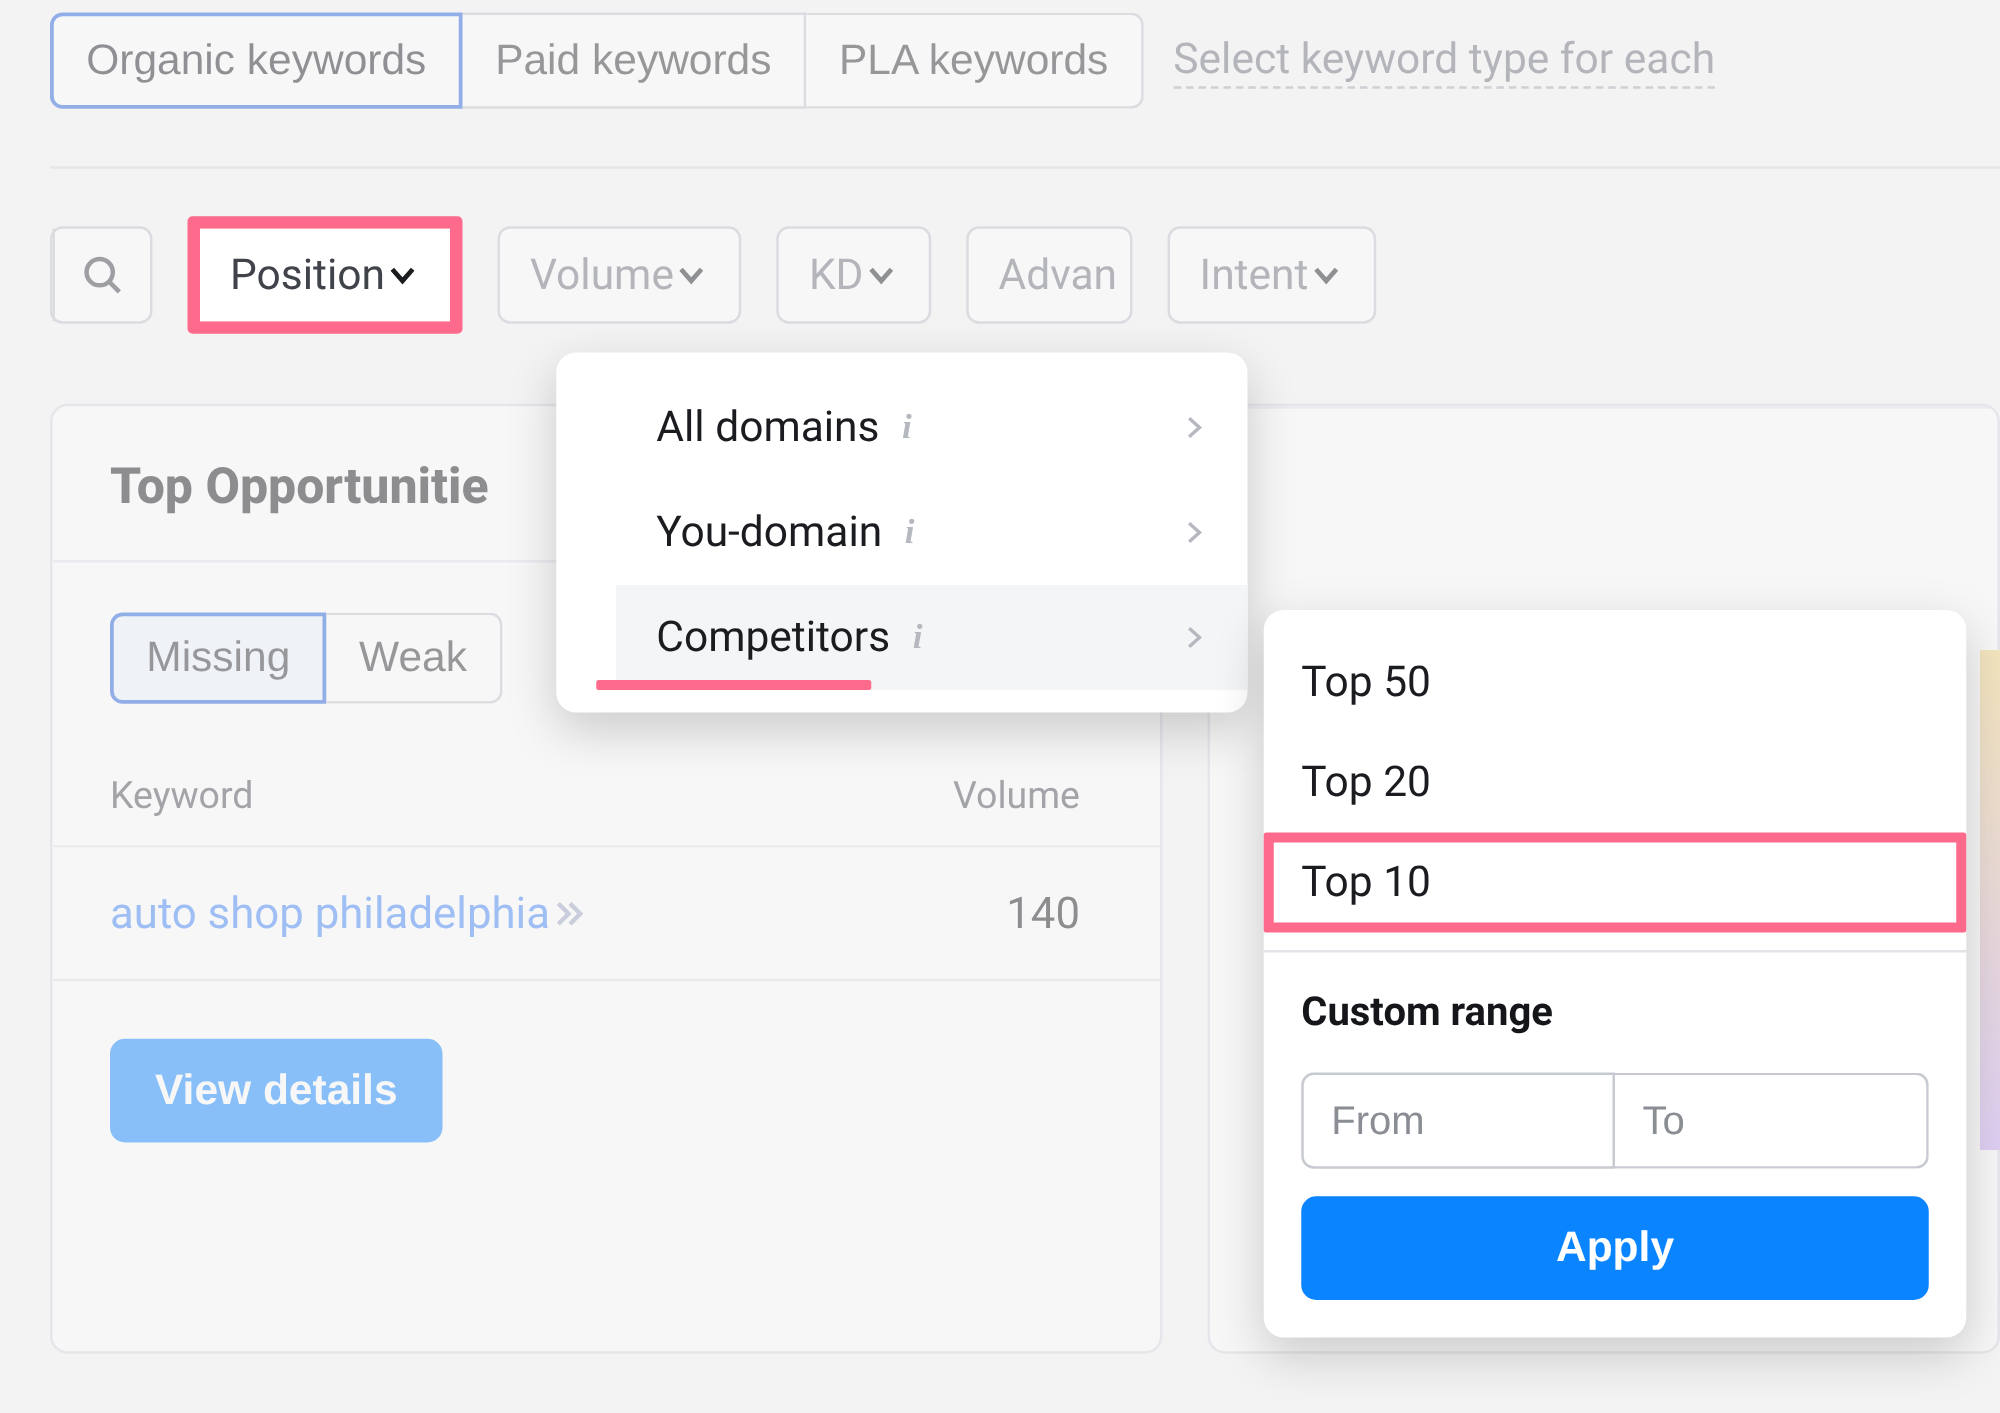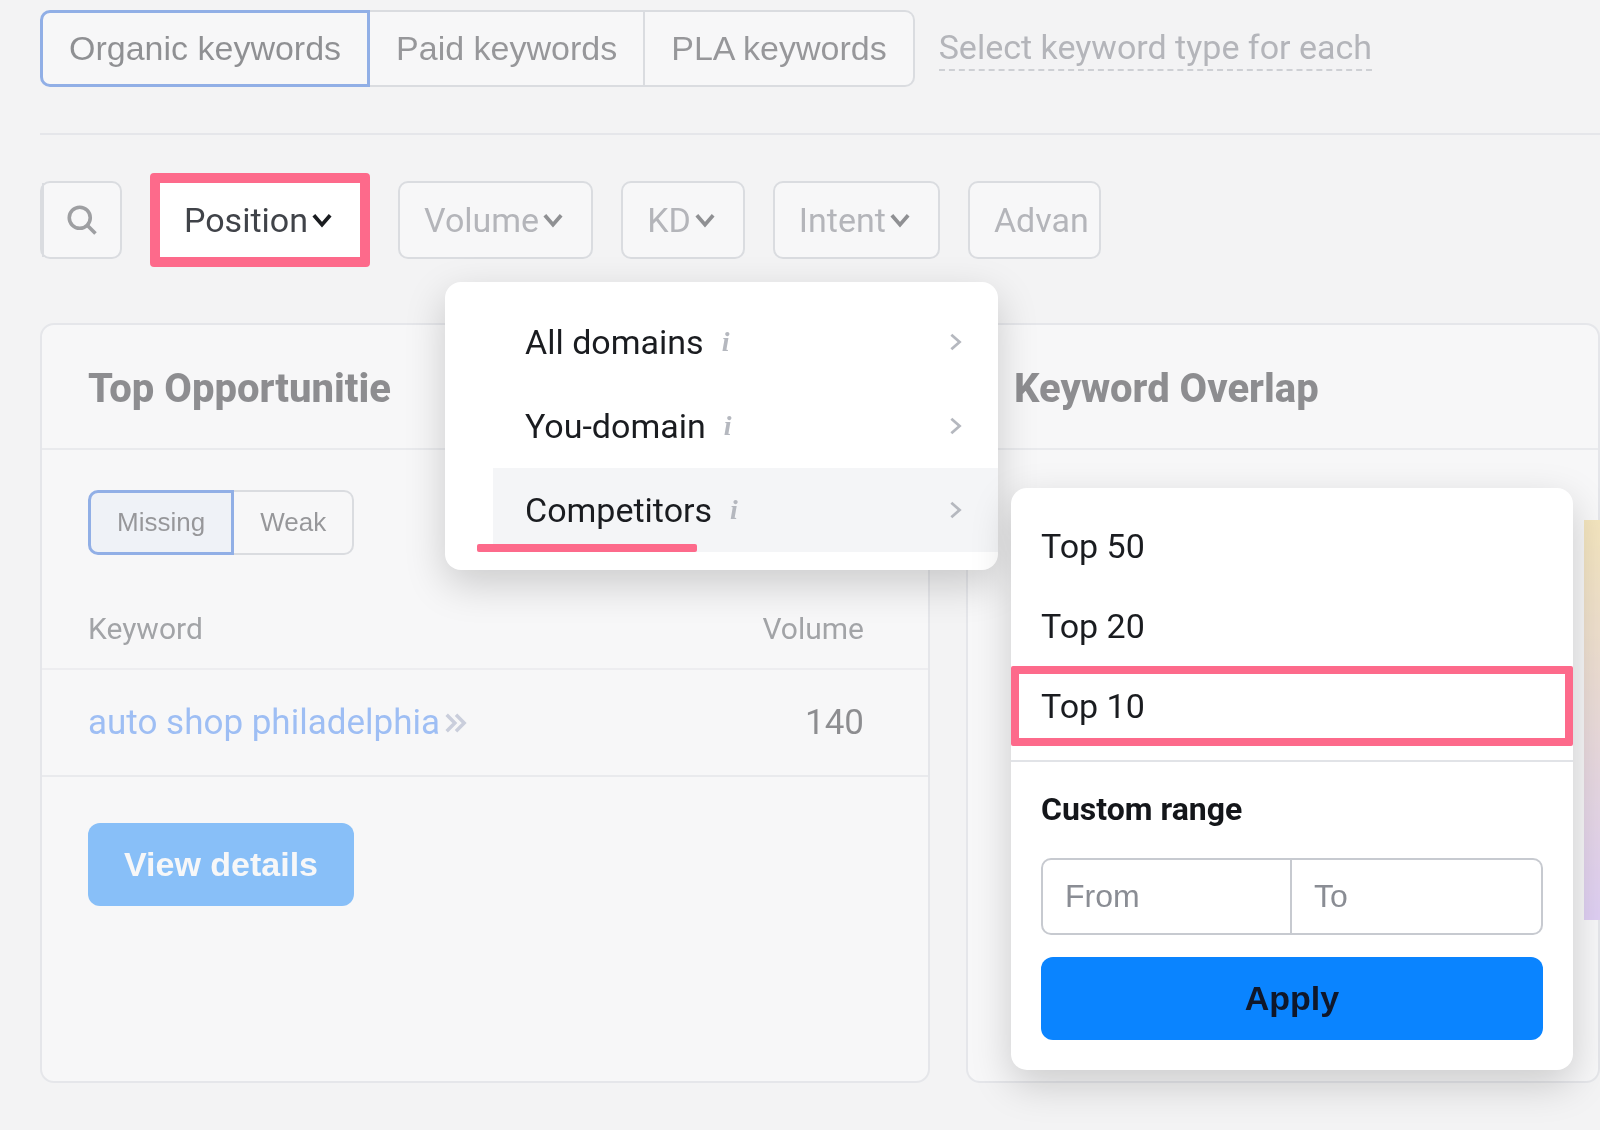--- a/index.html
+++ b/index.html
@@ -146,21 +146,21 @@
     
     .toggle-row {
       padding: 40px 46px 12px 46px;
     }
     .toggle-group {
       display: inline-flex;
     }
     .toggle-btn {
       background: #fff;
       border: 2px solid #bfc3c9;
-      font-size: 26px;
+      font-size: 34px;
       color: #2a2c30;
       padding: 14px 26px;
       cursor: pointer;
     }
     .toggle-btn:first-child { border-radius: 10px 0 0 10px; }
     .toggle-btn:last-child { border-radius: 0 10px 10px 0; border-left: none; }
     .toggle-btn.selected {
       border: 3px solid #1e5fd8;
       background: #eef4fd;
       border-radius: 10px 0 0 10px;
@@ -276,21 +276,21 @@
       outline: none;
     }
     .range-input::placeholder { color: #8a8d94; }
     .range-input:first-child { border-radius: 10px 0 0 10px; }
     .range-input:last-child { border-radius: 0 10px 10px 0; border-left: none; }
     .apply-btn {
       display: block;
       margin: 0 30px;
       width: calc(100% - 60px);
       background: #0a84ff;
-      color: #0f172a;
+      color: #ffffff;
       font-size: 34px;
       font-weight: 700;
       border: none;
       padding: 22px 0;
       border-radius: 12px;
       cursor: pointer;
     }
     
     svg { display: block; }
     
@@ -354,31 +354,31 @@
 
     <div class="filter-button">
       <span>KD</span>
       <span>
         <svg width="28" height="28" viewBox="0 0 24 24" fill="none" stroke="#1a1c20" stroke-width="3.2">
             <polyline points="5 8 12 16 19 8"></polyline>
           </svg>
       </span>
     </div>
 
+    <div class="filter-button" style="padding-right:10px;">
+      <span>Advan</span>
+    </div>
+
     <div class="filter-button">
       <span>Intent</span>
       <span>
         <svg width="28" height="28" viewBox="0 0 24 24" fill="none" stroke="#1a1c20" stroke-width="3.2">
             <polyline points="5 8 12 16 19 8"></polyline>
           </svg>
       </span>
-    </div>
-
-    <div class="filter-button" style="padding-right:10px;">
-      <span>Advan</span>
     </div>
   </div>
 
   <div class="panels-row">
     <div class="panel panel-left">
       <div class="panel-title">Top Opportunitie</div>
       <hr class="panel-hr">
       <div class="toggle-row">
         <div class="toggle-group">
           <button class="toggle-btn selected">Missing</button>
@@ -399,21 +399,20 @@
               </svg>
           </span>
         </a>
         <span class="kw-vol">140</span>
       </div>
       <hr class="panel-hr">
       <button class="view-details">View details</button>
     </div>
 
     <div class="panel panel-right">
-      <div class="panel-title">Keyword Overlap</div>
       <hr class="panel-hr">
     </div>
   </div>
 </div>
 
 <div class="overlap-grad"></div>
 
 <div class="overlay"></div>
 
 <div class="popover pos-popover">

